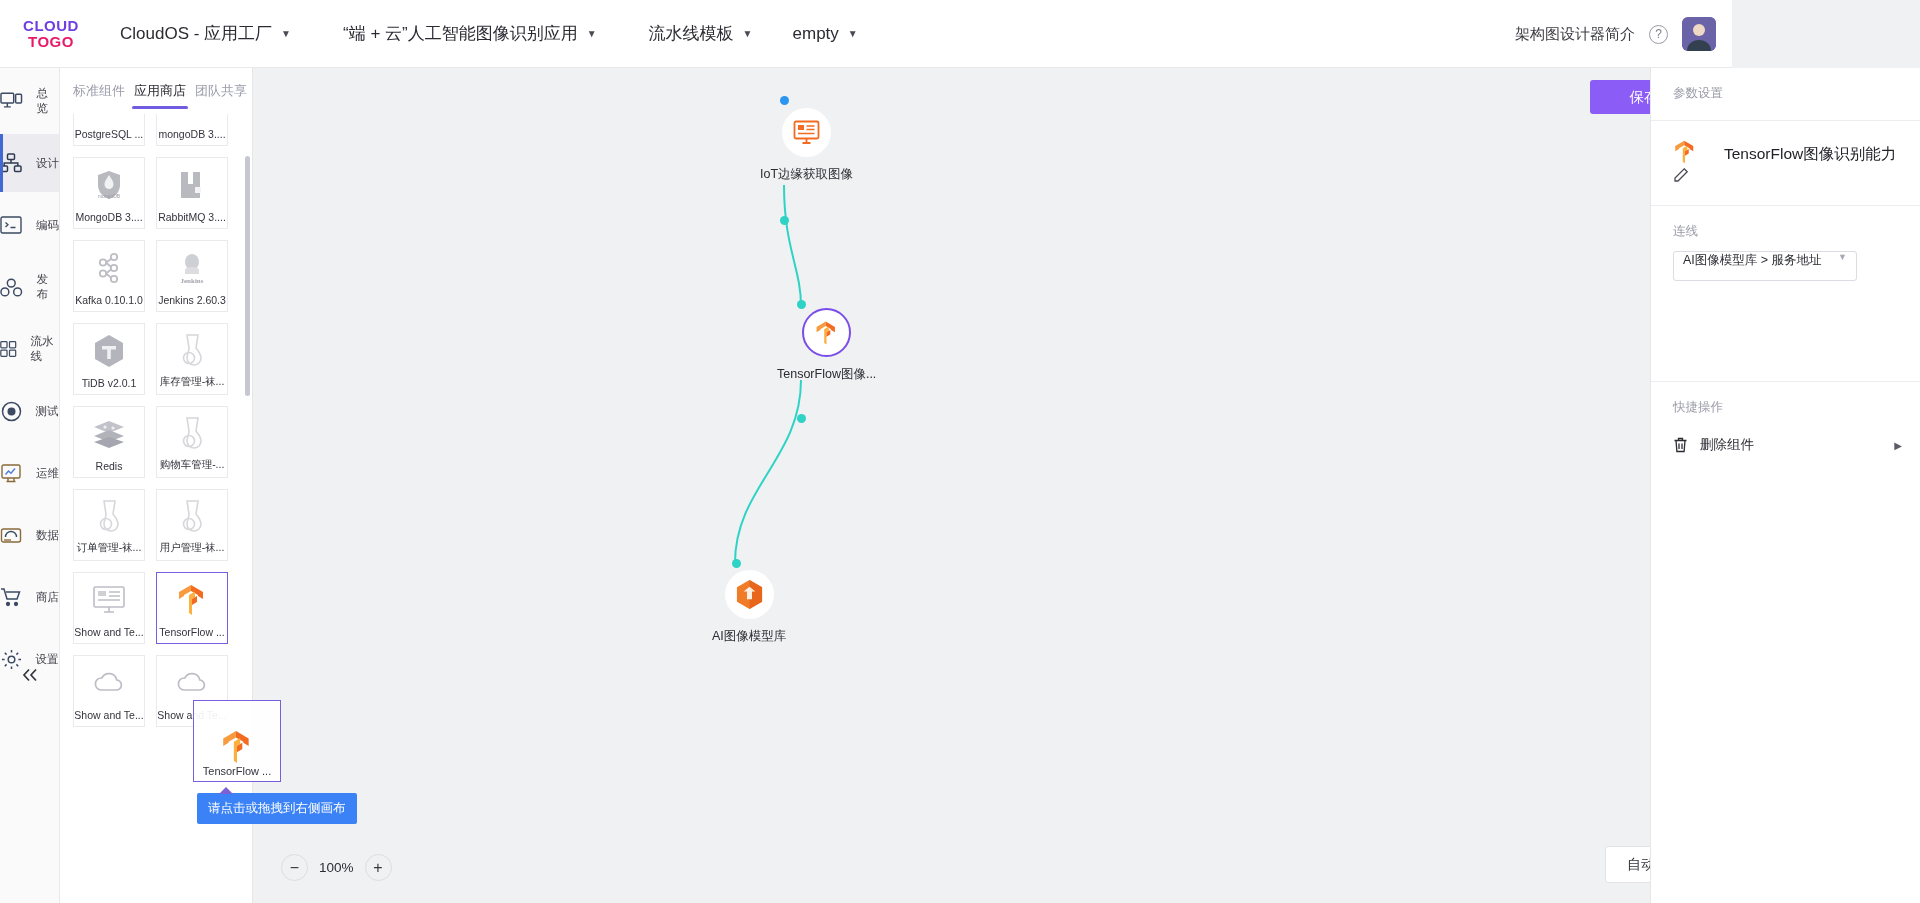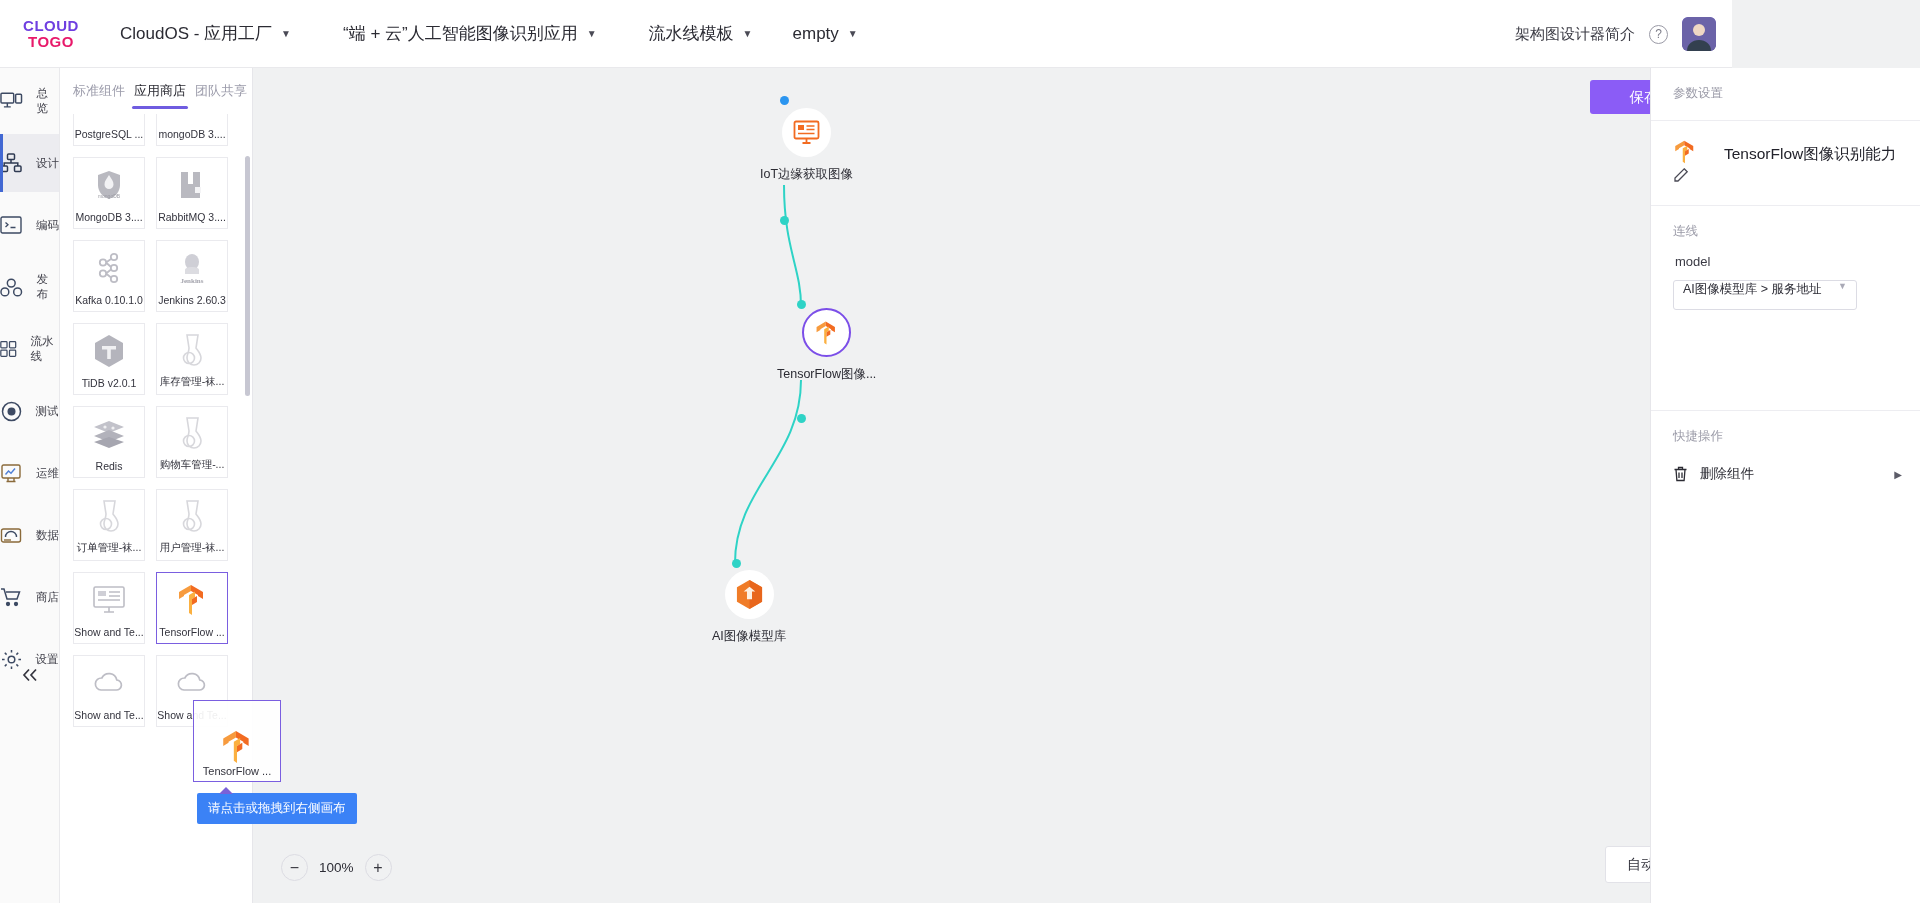--- a/index.html
+++ b/index.html
@@ -608,21 +608,20 @@
 
     <div class="rp-edit">
       <svg width="16" height="16" viewBox="0 0 16 16" fill="none" stroke="#4a4a55" stroke-width="1.3">
         <path d="M11.2 1.8l3 3L5 14H2v-3z"></path>
       </svg>
     </div>
 
     <div class="rp-divider"></div>
     <div class="rp-section-title">连线</div>
 
-    <div class="rp-field-label">model</div>
     <div class="rp-select">
       <span>AI图像模型库 &gt; 服务地址</span>
       <span class="sc">▼</span>
     </div>
 
     <div class="rp-divider" style="margin-top:100px"></div>
     <div class="rp-section-title">快捷操作</div>
 
     <div class="rp-action">
       <svg width="15" height="16" viewBox="0 0 15 16" fill="none" stroke="#2b2b33" stroke-width="1.3">

